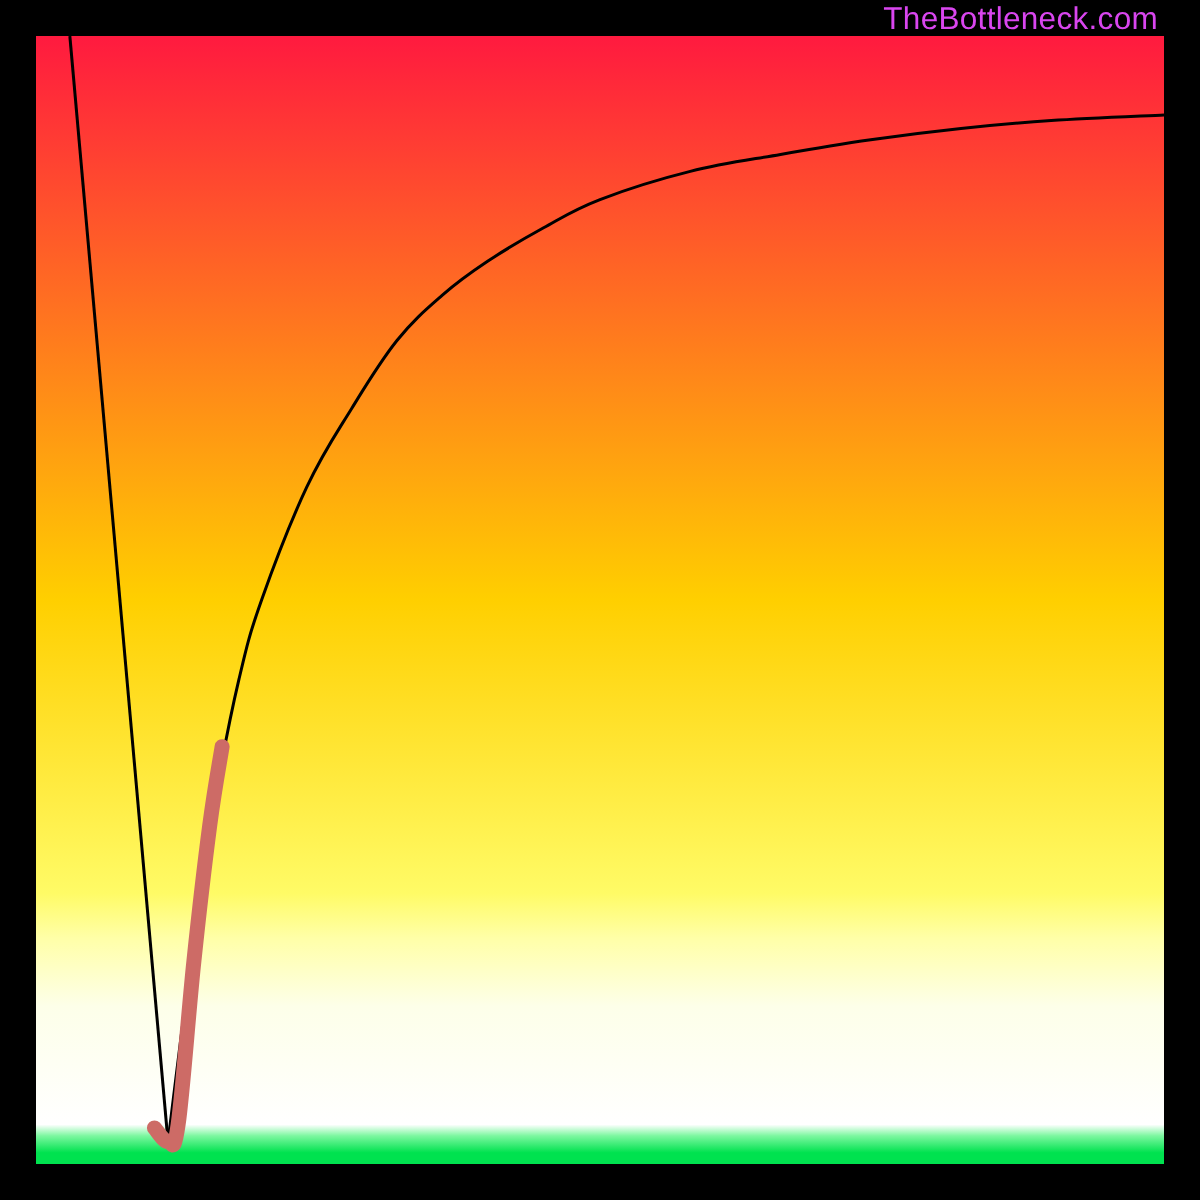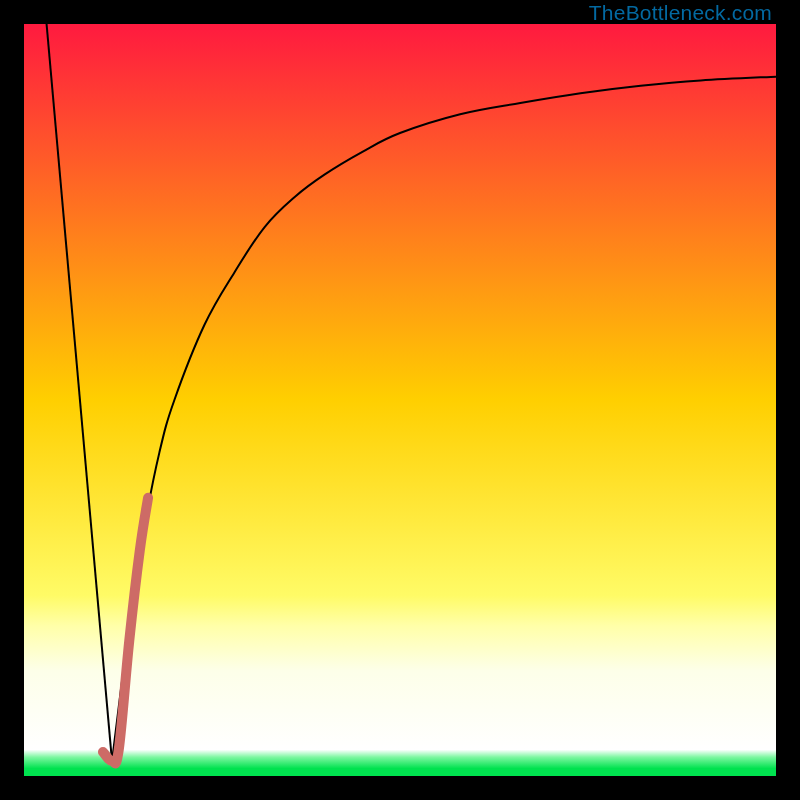--- a/index.html
+++ b/index.html
@@ -22,21 +22,21 @@
     width: 752px;
     height: 752px;
     overflow: hidden;
   }
   .watermark {
     position: absolute;
     top: 1px;
     right: 28px;
     font-family: Arial, Helvetica, sans-serif;
     font-size: 21px;
-    color: #0369a1;
+    color: #d946ef;
     letter-spacing: 0.2px;
     user-select: none;
   }
   svg { display: block; }
 </style>
 </head>
 <body>
 
 <div class="frame">
   <div class="watermark">TheBottleneck.com</div>

